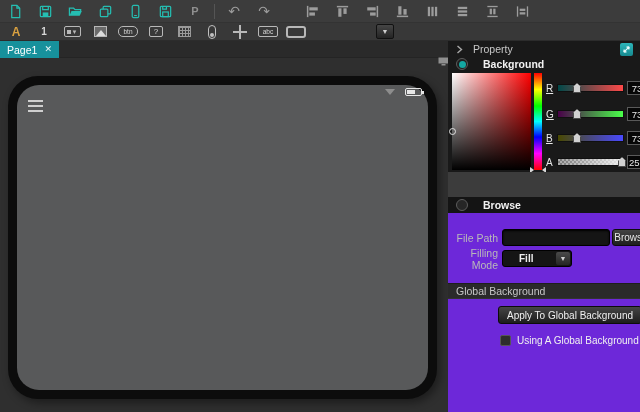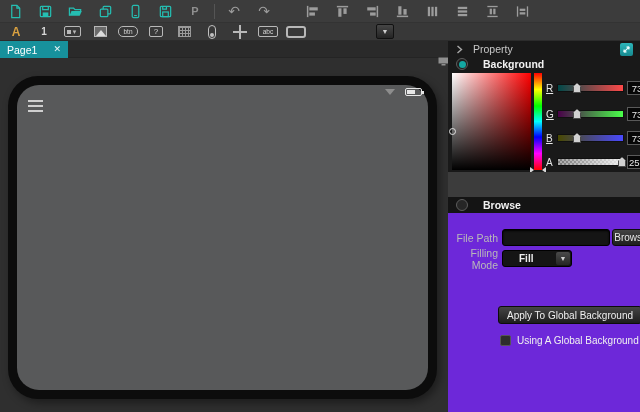--- a/index.html
+++ b/index.html
@@ -54,21 +54,21 @@
                border-radius:2px 0 0 2px; color:#e0e0e0; font-size:10px; padding:0 5px;
                font-family:"Liberation Sans", sans-serif;margin-top:40px; }
   .zoomarrow { width:18px; height:15px; margin-left:2px; background:linear-gradient(#464646,#242424);
                border:1px solid #111; border-radius:2px; color:#cfcfcf; font-size:7px;
                display:flex; align-items:center; justify-content:center; }
 
   
   .tabbar { position:absolute; left:0; top:41px; width:448px; height:17px; background:#2a2a2a;
             border-bottom:1px solid #242424; display:flex; }
   .tab { height:17px; padding:8px 7px; background:#17919c; color:#fff; font-size:10.5px;
-         display:flex; align-items:center; gap:16px; }
+         display:flex; align-items:center; gap:7px; }
   .tab .close { font-size:9px; color:#eaf6f7; line-height:9px; }
 
   
   .canvas { position:absolute; left:0; top:58px; width:448px; height:354px; background:#2f2f2f; }
   .device { position:absolute; left:8px; top:18px; width:429px; height:323px;
             background:#0c0c0c; border-radius:30px; box-shadow:3px 4px 8px rgba(0,0,0,.4); }
   .screen { position:absolute; left:9px; top:9px; right:9px; bottom:9px;
             background:#58595a; border-radius:22px; }
   .hamburger { position:absolute; left:11px; top:15px; width:15px; }
   .hamburger div { height:2px; background:#cfcfcf; margin-bottom:3px; }
@@ -463,20 +463,23 @@
     </div>
 
     <div class="formrow" style="left:0; top:209px; width:192px; height:17px;">
       <span class="flabel" style="width:50px;">Filling Mode</span>
       <div class="selectbox" style="margin-left:4px;">
         <span class="selval">Fill</span>
         <span class="selarrow">▼</span>
       </div>
     </div>
 
+    <div class="gheader">
+      <span>Global Background</span>
+    </div>
     <div class="applybtn">Apply To Global Background</div>
     <div class="checkrow">
       <span class="checkbox"></span>
       <span class="cklabel">Using A Global Background</span>
     </div>
   </div>
 
 </div>
 
 </body></html>

